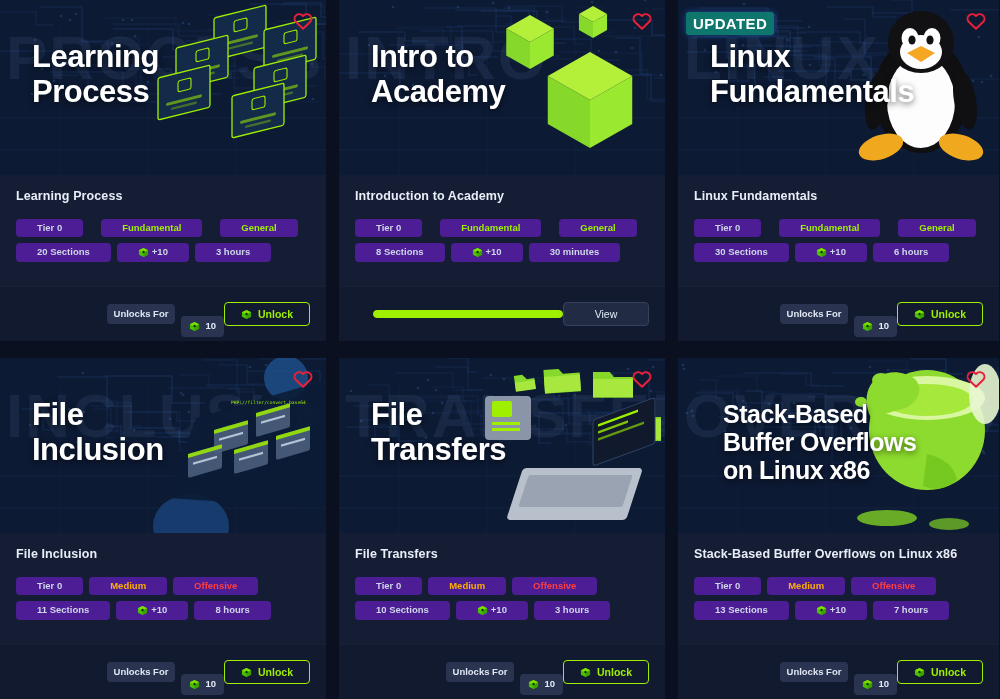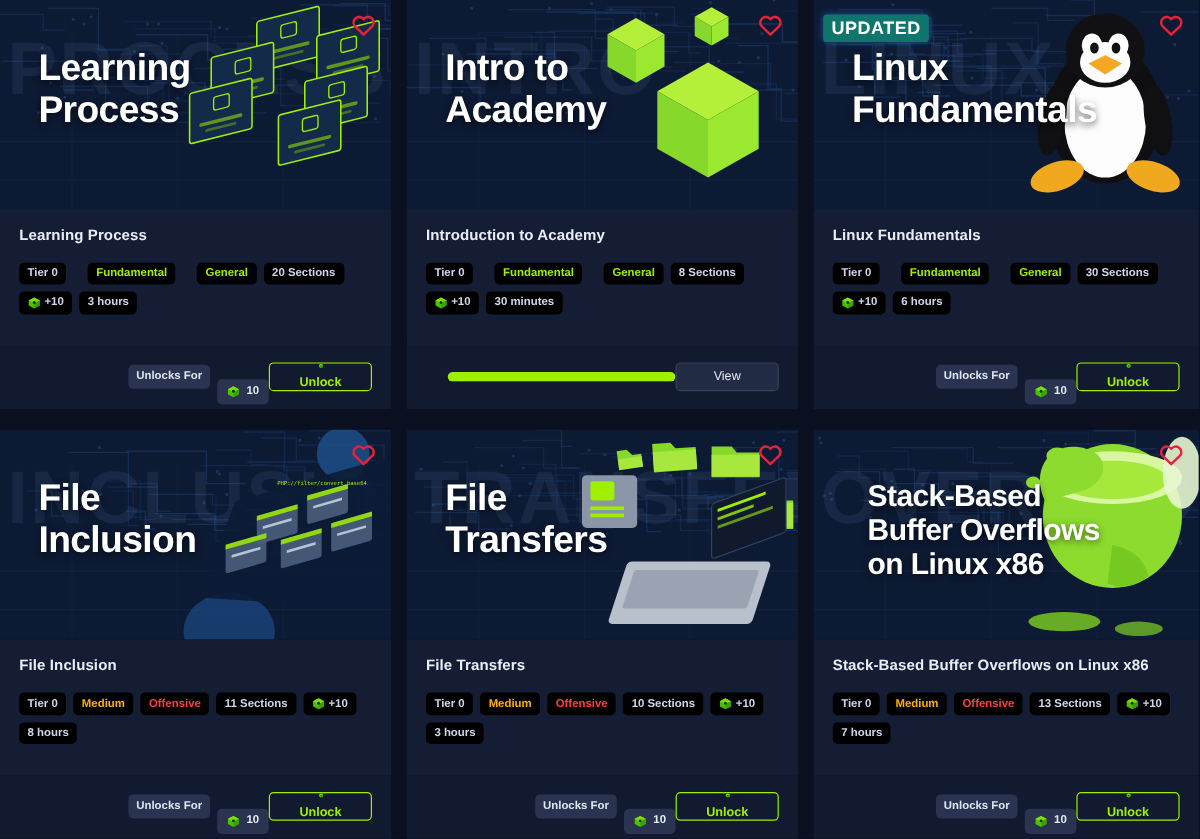--- a/index.html
+++ b/index.html
@@ -116,25 +116,25 @@
   }
   .tags {
     display: flex;
     flex-wrap: wrap;
     gap: 6px;
   }
   .tag {
     display: inline-flex;
     align-items: center;
     gap: 4px;
-    background: #000000;
+    background: #4c1d95;
     color: #ced6e8;
     font-size: 9.5px;
     font-weight: 700;
-    padding: 4px 7px;
+    padding: 4px 21px;
     border-radius: 4px;
     line-height: 1;
     white-space: nowrap;
   }
   .tag.green { color: #9fef00; margin-left: 12px; }
   .tag.orange { color: #ffaf00; }
   .tag.red { color: #ff3e3e; }
   .tag .cube { width: 10px; height: 11px; }
 
   
@@ -181,21 +181,20 @@
     gap: 6px;
     width: 86px; height: 24px;
     border: 1px solid #9fef00;
     border-radius: 4px;
     background: transparent;
     color: #9fef00;
     font-size: 10.5px;
     font-weight: 700;
     cursor: pointer;
     font-family: "Liberation Sans", sans-serif;
-    flex-direction: column;
   }
   .btn-view {
     display: inline-flex;
     align-items: center;
     justify-content: center;
     width: 86px; height: 24px;
     border: 1px solid #37415c;
     border-radius: 4px;
     background: #212b44;
     color: #e4eaf6;

